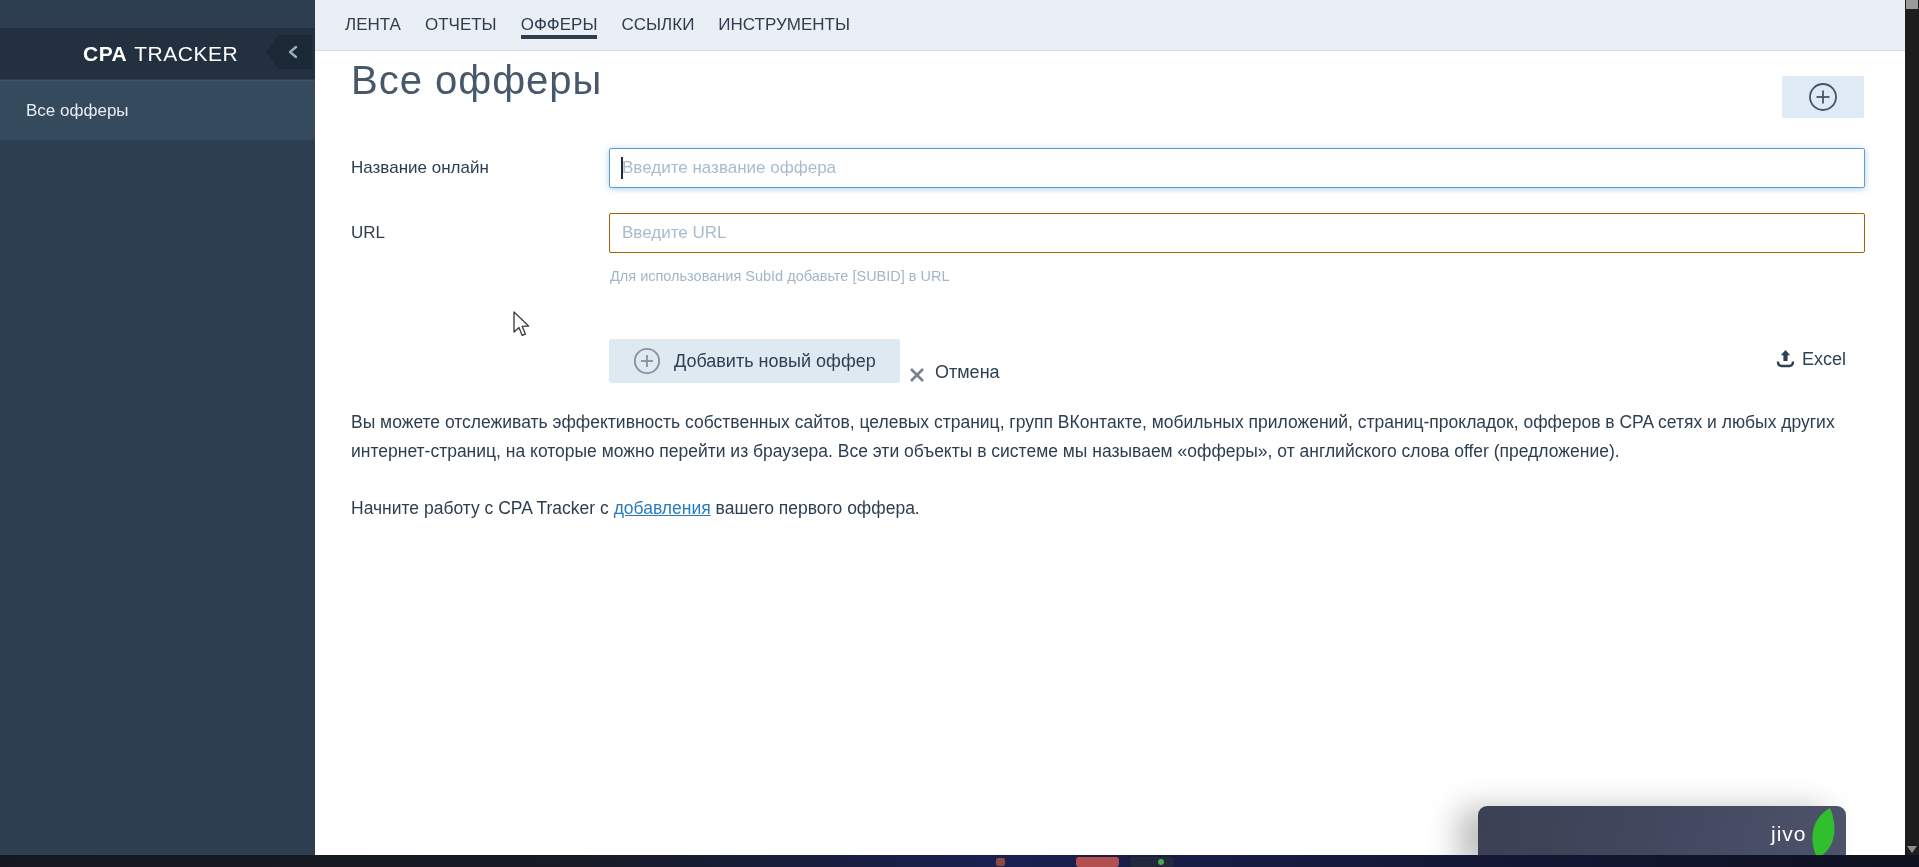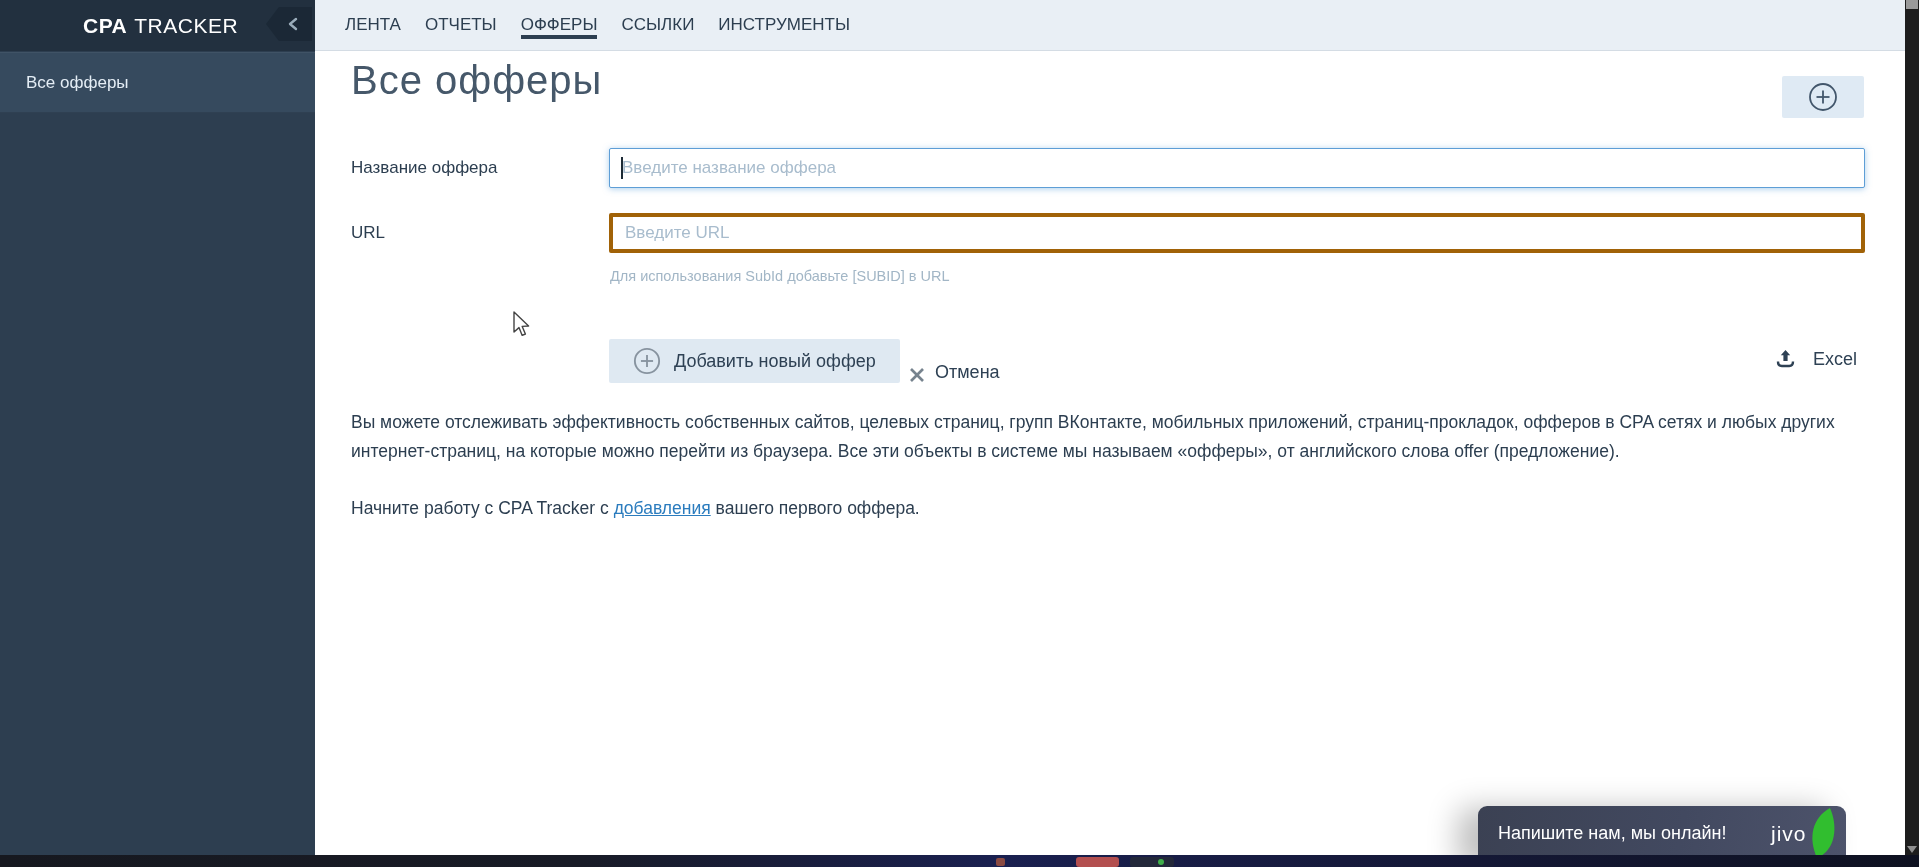--- a/index.html
+++ b/index.html
@@ -8,21 +8,21 @@
     position:relative; overflow:hidden; background:#ffffff;
     font-family:"Liberation Sans","DejaVu Sans",sans-serif;
     color:#2c3e50;
   }
 
   
   .sidebar { position:absolute; left:0; top:0; width:315px; height:856px; background:#2d3e50; }
   .sidebar-header {
     position:relative; height:51px; background:#22303f;
     display:flex; align-items:center; padding-left:83px;
-    color:#ffffff; font-size:21px; letter-spacing:0.5px; white-space:nowrap;
+    color:#ffffff; font-size:21px; letter-spacing:0.5px; white-space:nowrap;margin-top:28px;
   }
   .brand-bold { font-weight:700; margin-right:7px; }
   .brand-rest { font-weight:400; }
   .collapse-btn {
     position:absolute; right:3px; top:7px; width:46px; height:34px;
     background:#1b2836; cursor:pointer;
     clip-path:polygon(28% 0,100% 0,100% 100%,28% 100%,0 50%);
     display:flex; align-items:center; justify-content:center;
   }
   .collapse-btn svg { margin-left:8px; }
@@ -64,41 +64,41 @@
 
   .form-label { position:absolute; left:351px; font-size:17px; color:#2c3e50; }
   .input-wrap { position:absolute; left:609px; width:1256px; height:40px; }
   .text-input {
     width:100%; height:100%; border-radius:2px; padding:0 12px;
     font-size:17px; color:#2c3e50; background:#fff; outline:none;
     font-family:"Liberation Sans","DejaVu Sans",sans-serif;
   }
   .text-input::placeholder { color:#a8bccd; opacity:1; }
   .input-focused { border:1px solid #5e9ed6; box-shadow:0 1px 6px rgba(90,160,220,0.5); }
-  .input-normal  { border:4px solid #a16207; }
+  .input-normal  { border:1px solid #a16207; }
   .caret { position:absolute; left:12px; top:9px; width:2px; height:22px; background:#1d2b36; }
 
   .hint { position:absolute; left:610px; top:268px; font-size:14.5px; color:#a2b6c6; }
 
   .submit-btn {
     position:absolute; left:609px; top:339px; height:44px; padding:13px 24px;
     background:#dfe9f2; border:none; border-radius:2px; cursor:pointer;
     display:inline-flex; align-items:center; gap:13px;
     font-size:18px; color:#2e4154; font-family:inherit;
   }
   .cancel-btn {
     position:absolute; left:909px; top:339px; height:44px;
     background:none; border:none; cursor:pointer;
     display:inline-flex; align-items:flex-end; gap:10px;
     font-size:18px; color:#2e4154; font-family:inherit;
   }
   .excel-btn {
     position:absolute; left:1776px; top:346px; height:26px;
     background:none; border:none; cursor:pointer;
-    display:inline-flex; align-items:center; gap:18px;
+    display:inline-flex; align-items:center; gap:7px;
     font-size:18px; color:#2e4154; font-family:inherit;
   }
 
   .para { position:absolute; left:351px; width:1505px; font-size:17.5px; line-height:29px; color:#2c3e50; }
   .para-1 { top:408px; }
   .para-2 { top:494px; }
   .inline-link { color:#2b7cbe; text-decoration:underline; cursor:pointer; }
 
   
   .mouse-cursor { position:absolute; left:512px; top:311px; pointer-events:none; }
@@ -168,21 +168,21 @@
 
 <h1 class="page-title">Все офферы</h1>
 <button class="add-top-btn">
   <svg width="30" height="30" viewBox="0 0 30 30">
     <circle cx="15" cy="15" r="13" fill="none" stroke="#42566b" stroke-width="1.8"></circle>
     <line x1="15" y1="8.5" x2="15" y2="21.5" stroke="#42566b" stroke-width="1.8"></line>
     <line x1="8.5" y1="15" x2="21.5" y2="15" stroke="#42566b" stroke-width="1.8"></line>
   </svg>
 </button>
 
-<div class="form-label" style="top:158px;">Название оффера</div>
+<div class="form-label" style="top:158px;">Название онлайн</div>
 <div class="input-wrap" style="top:148px;">
   <input class="text-input input-focused" type="text" placeholder="Введите название оффера" style="">
   <div class="caret"></div>
 </div>
 
 <div class="form-label" style="top:223px;">URL</div>
 <div class="input-wrap" style="top:213px;">
   <input class="text-input input-normal" type="text" placeholder="Введите URL" style="">
 </div>
 
@@ -214,21 +214,20 @@
 </button>
 
 <p class="para para-1">Вы можете отслеживать эффективность собственных сайтов, целевых страниц, групп ВКонтакте, мобильных приложений, страниц-прокладок, офферов в CPA сетях и любых других интернет-страниц, на которые можно перейти из браузера. Все эти объекты в системе мы называем «офферы», от английского слова offer (предложение).</p>
 <p class="para para-2"><span>Начните работу с CPA Tracker с </span><span class="inline-link">добавления</span><span> вашего первого оффера.</span></p>
 
 <svg class="mouse-cursor" width="20" height="28" viewBox="0 0 20 28">
   <path d="M2 1 L2 21 L7 16.6 L10.2 24.4 L13.4 23 L10.2 15.4 L16.6 15 Z" fill="#ffffff" stroke="#444" stroke-width="1.4" stroke-linejoin="round"></path>
 </svg>
 
 <div class="chat-widget">
-  <div class="chat-message">Напишите нам, мы онлайн!</div>
   <div class="chat-brand">jivo</div>
   <svg class="chat-leaf" width="40" height="52" viewBox="0 0 40 52">
     <path d="M26 0 C8 10 4 30 13 50 C32 42 34 18 26 0 Z" fill="#31be2f"></path>
   </svg>
 </div>
 
 <div class="scrollbar">
   <div class="scroll-thumb"></div>
   <div class="scroll-down-arrow"></div>
 </div>

